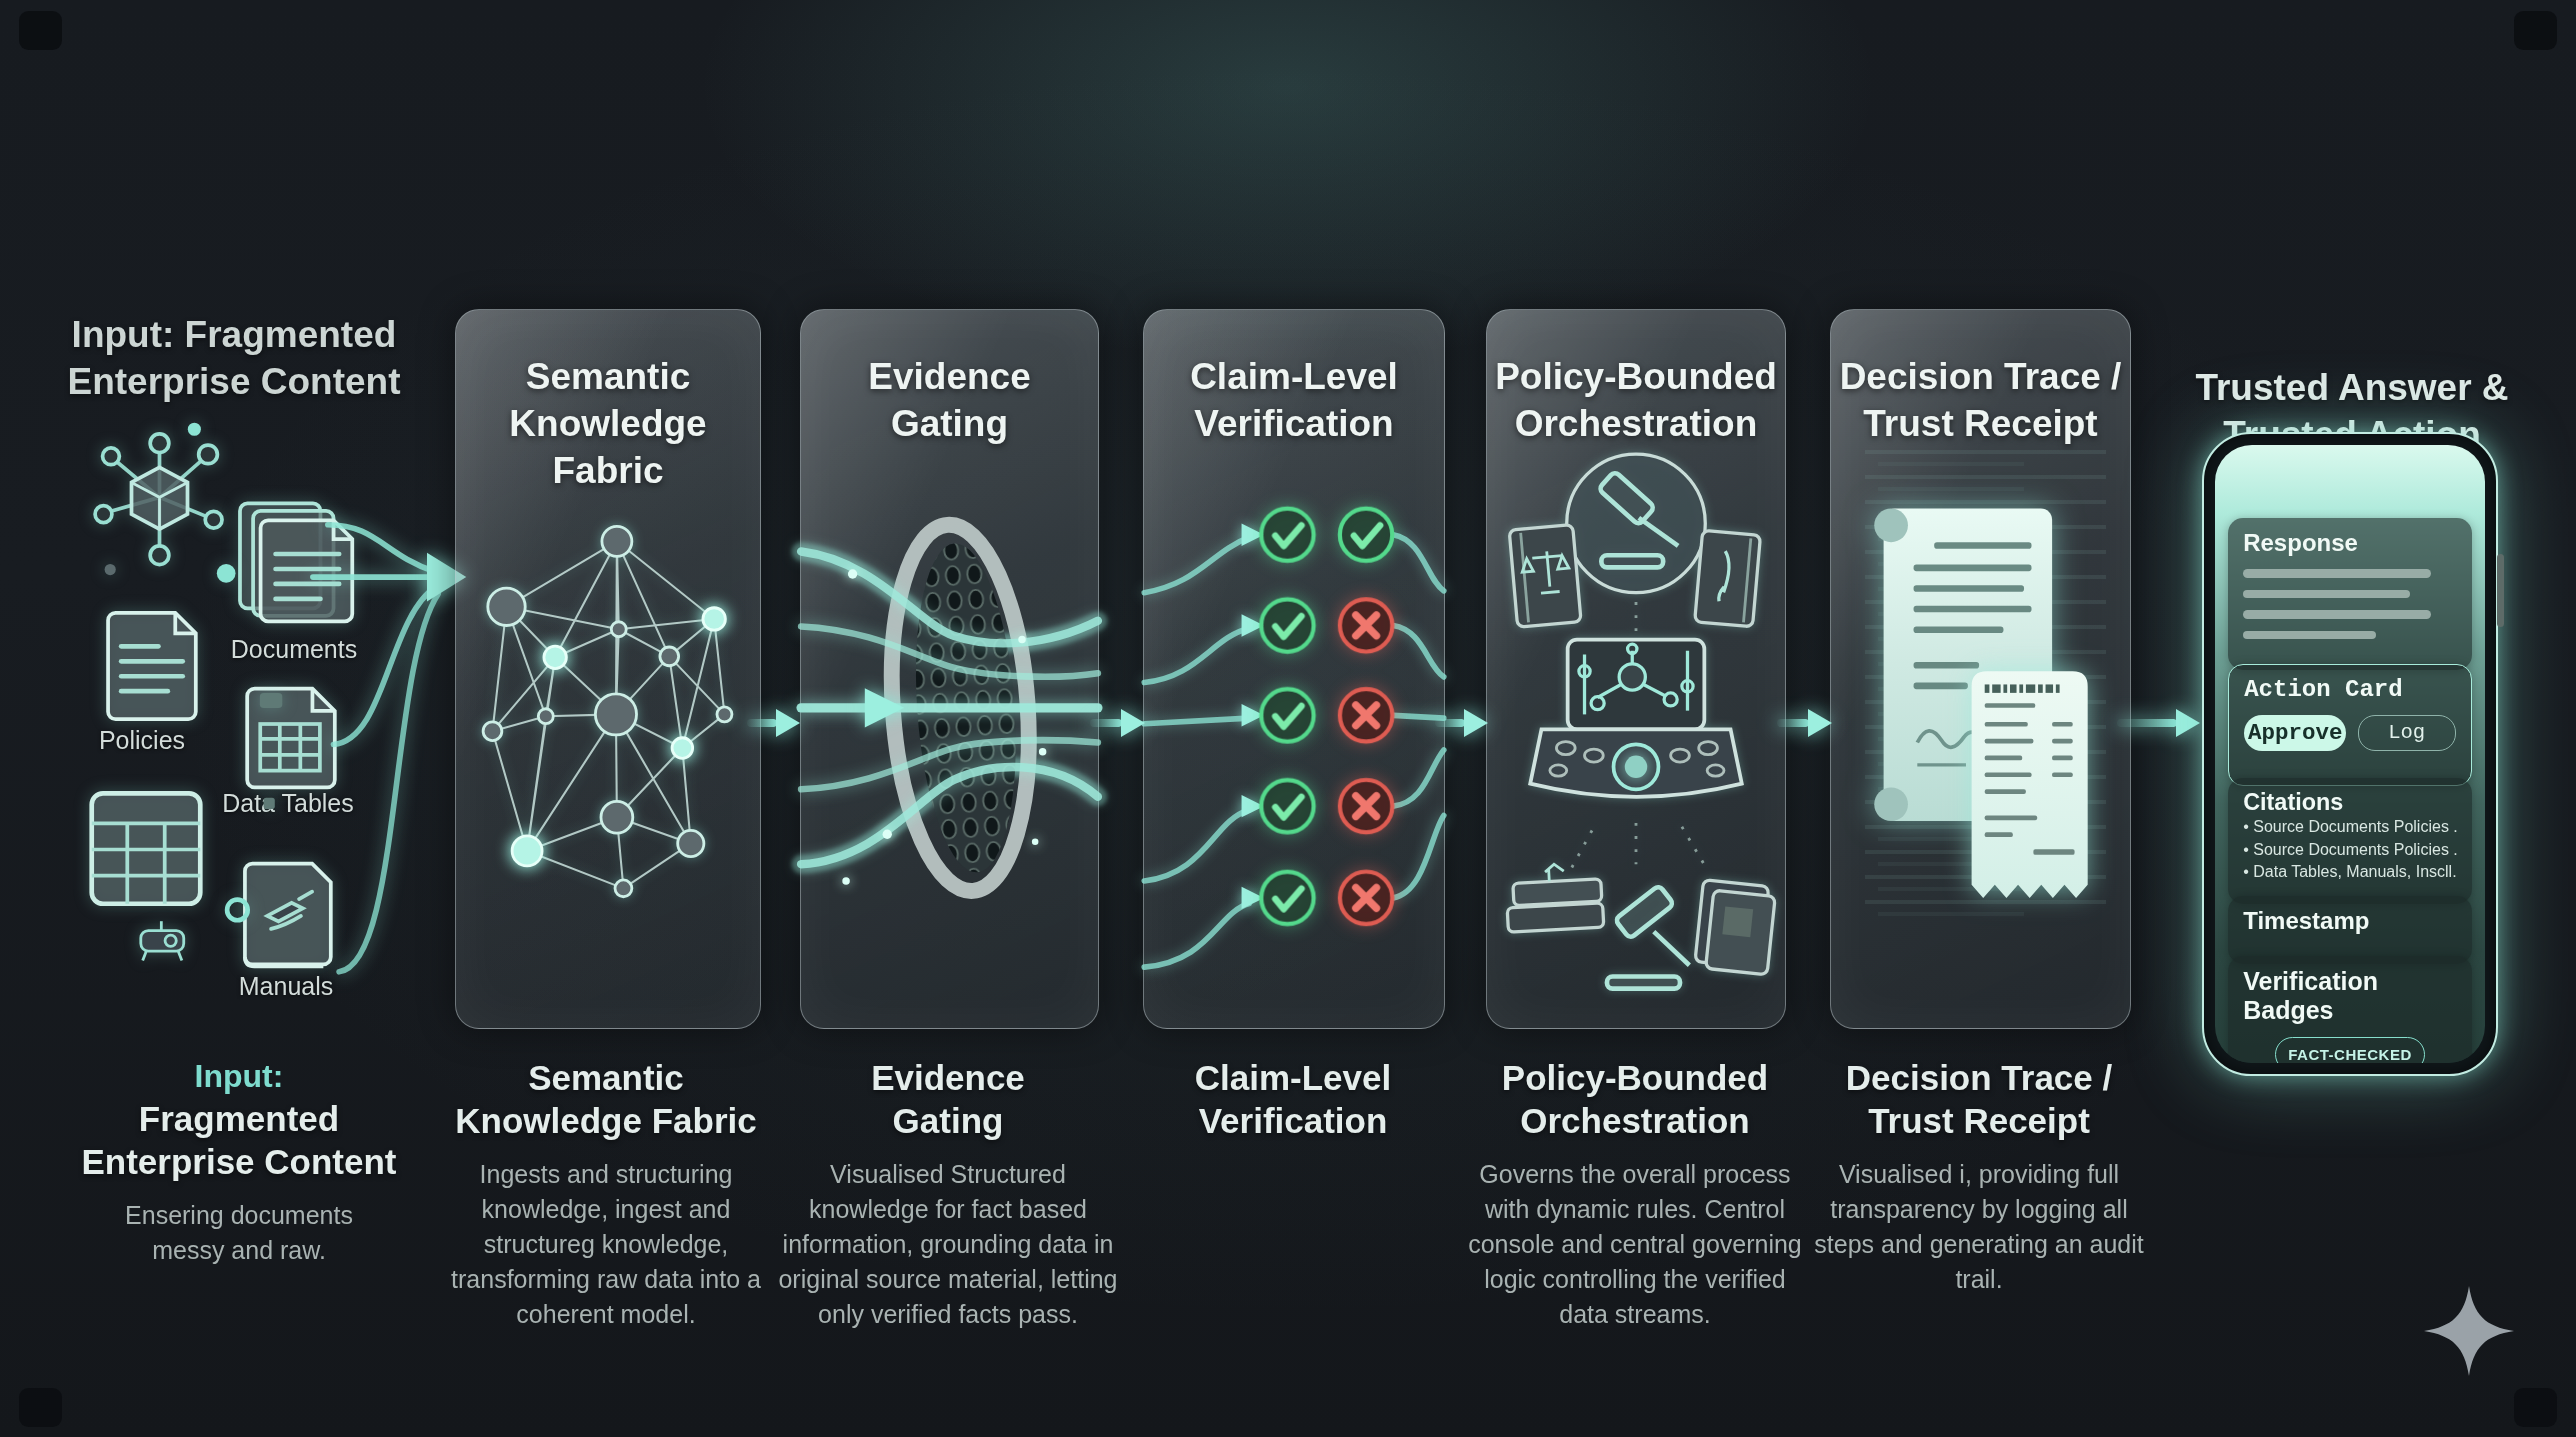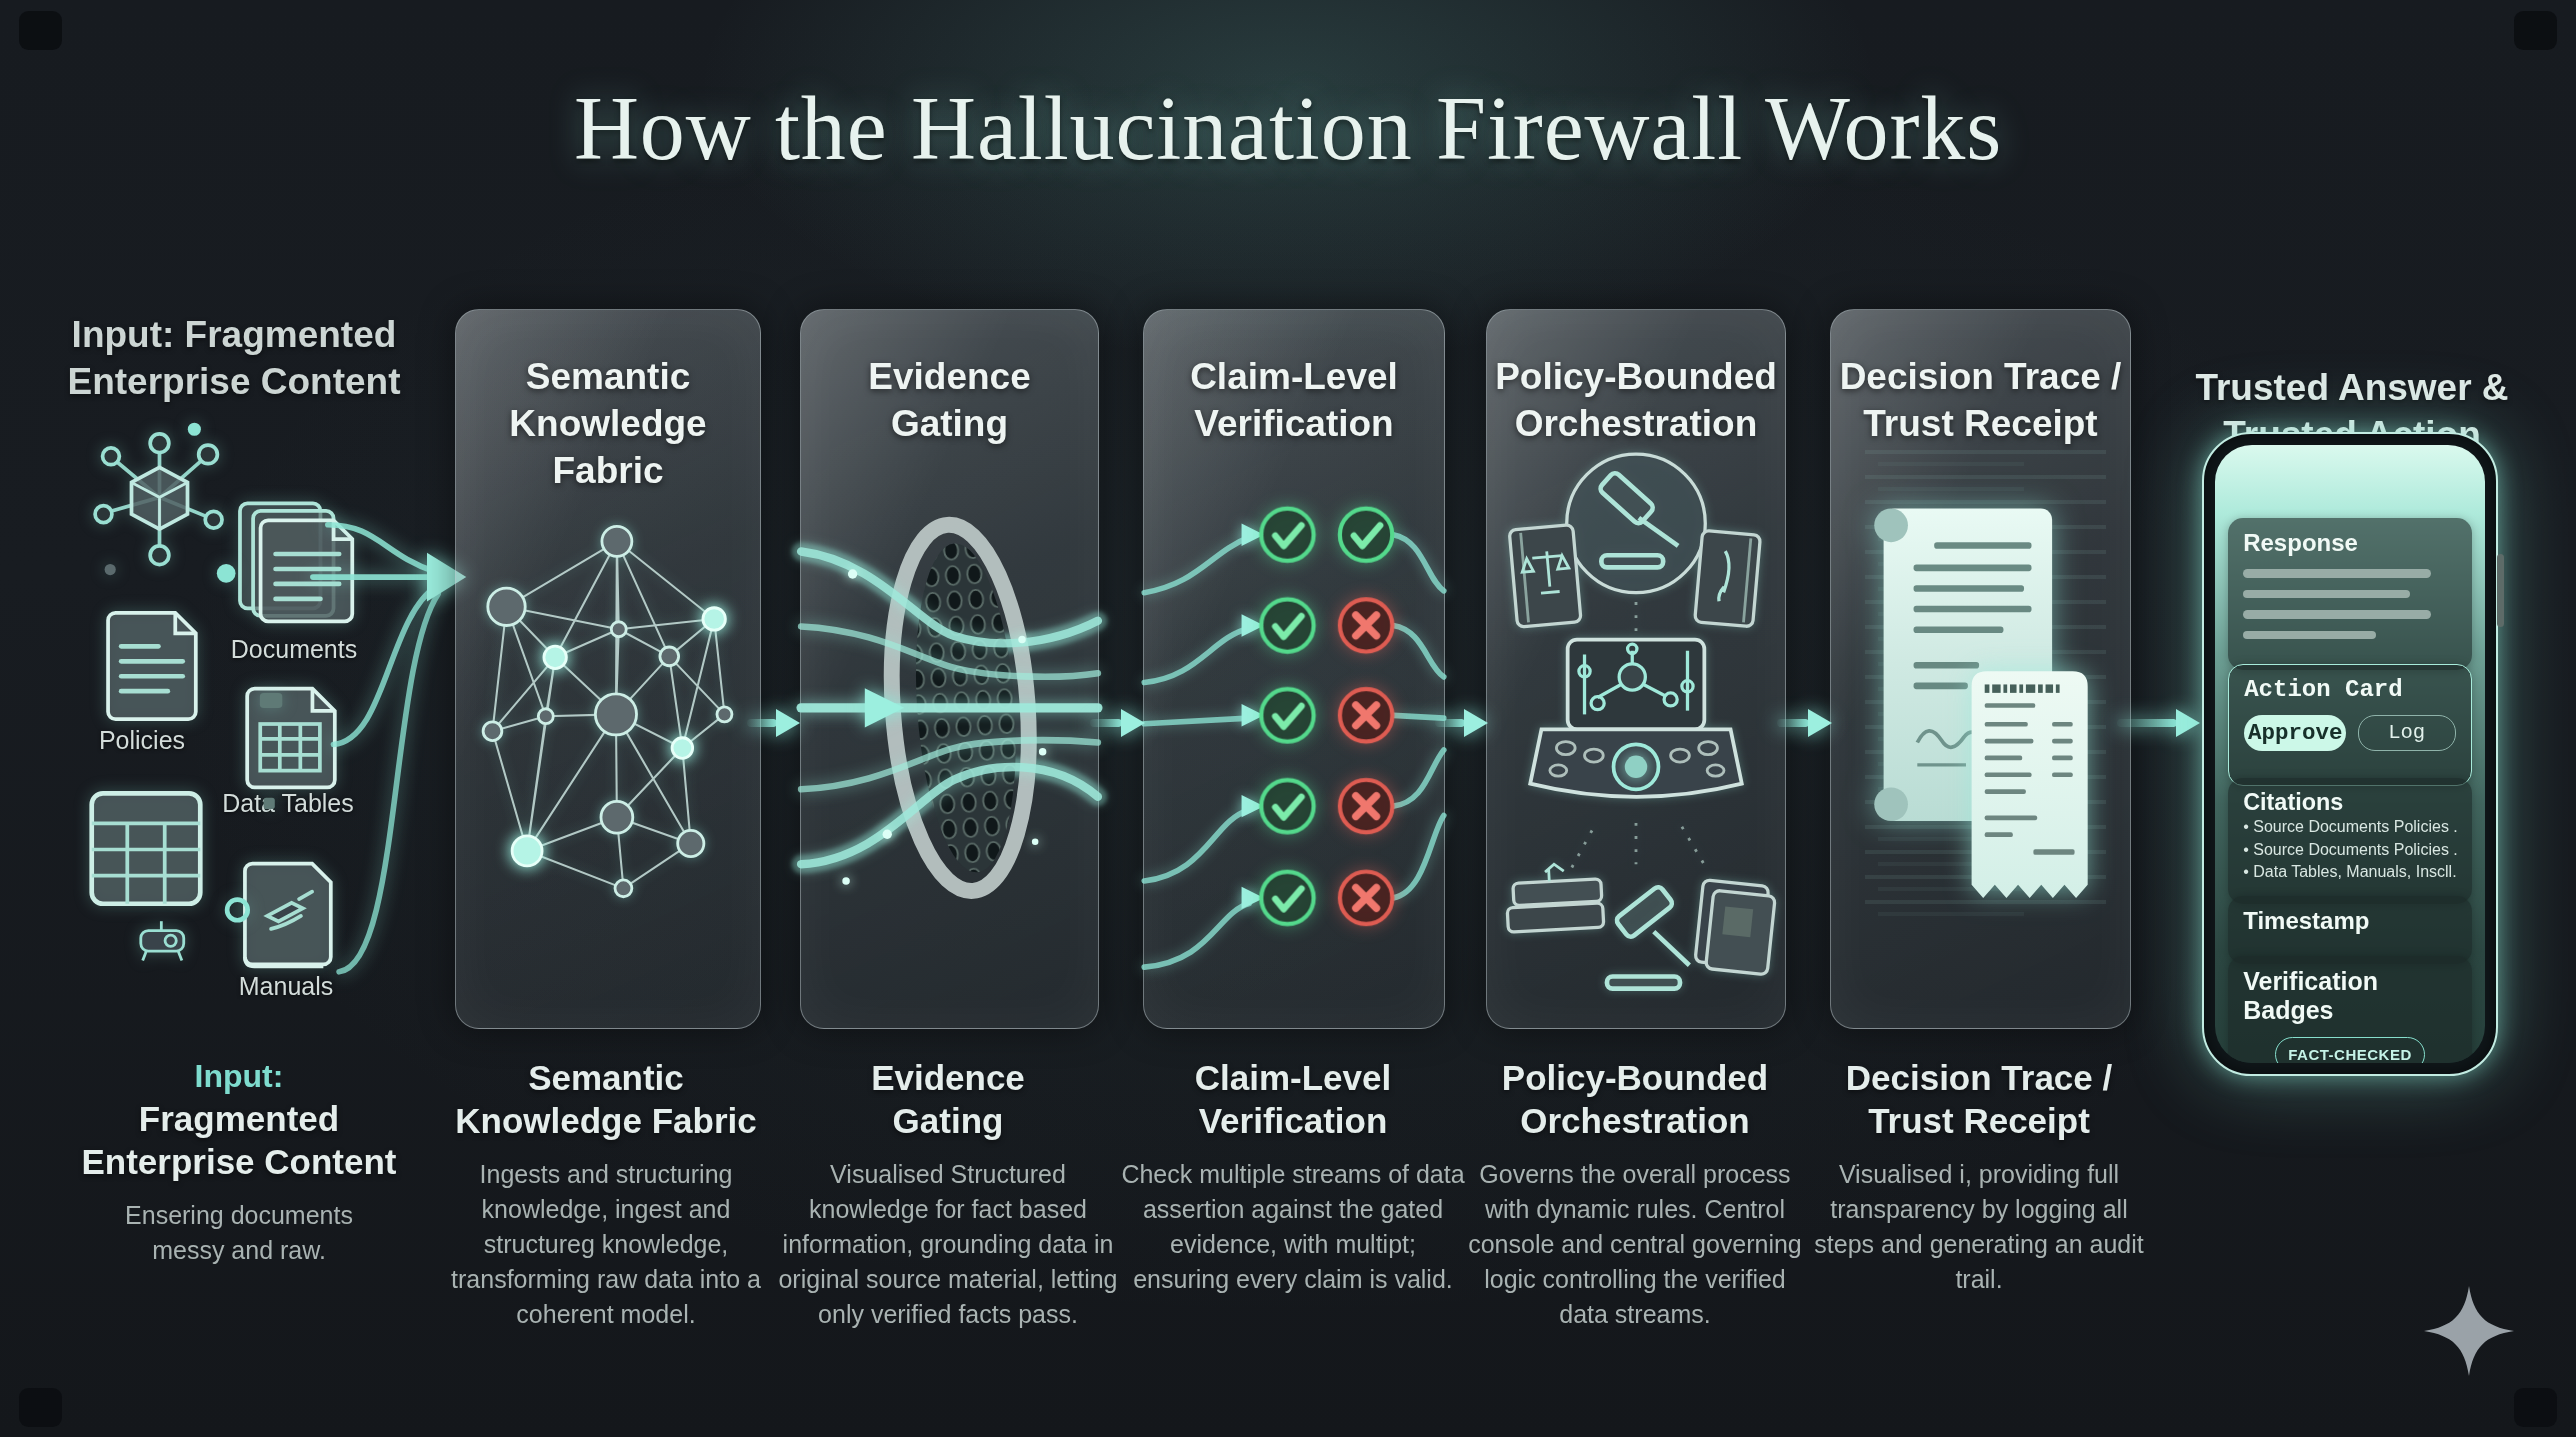--- a/index.html
+++ b/index.html
@@ -82,21 +82,20 @@
 </head>
 <body>
 
 <div class="canvas">
 
   <div class="corner" style="left:19px;top:11.2px;"></div>
   <div class="corner" style="right:19px;top:11.2px;"></div>
   <div class="corner" style="left:19px;bottom:11.2px;"></div>
   <div class="corner" style="right:19px;bottom:11.2px;"></div>
 
-  <div class="title">How the Hallucination Firewall Works</div>
 
   <div class="input-header">
     <div>Input: Fragmented</div>
     <div>Enterprise Content</div>
   </div>
 
   <svg class="in-icon" style="left:94px;top:432px;" width="131" height="140" viewBox="0 0 140 150">
     <g stroke="#9adfd2" stroke-width="4" fill="none" opacity=".95">
       <line x1="70" y1="70" x2="22" y2="30"></line>
         <line x1="70" y1="70" x2="118" y2="28"></line>
@@ -513,21 +512,20 @@
         <div>Evidence</div>
         <div>Gating</div>
       </div>
     <div class="cap-desc">Visualised Structured knowledge for fact based information, grounding data in original source material, letting only verified facts pass.</div>
   </div>
   <div class="caption" style="left:1120px;">
     <div class="cap-title">
         <div>Claim-Level</div>
         <div>Verification</div>
       </div>
-    <div class="cap-desc">Check multiple streams of data assertion against the gated evidence, with multipt; ensuring every claim is valid.</div>
   </div>
   <div class="caption" style="left:1462px;">
     <div class="cap-title">
         <div>Policy-Bounded</div>
         <div>Orchestration</div>
       </div>
     <div class="cap-desc">Governs the overall process with dynamic rules. Centrol console and central governing logic controlling the verified data streams.</div>
   </div>
   <div class="caption" style="left:1806px;">
     <div class="cap-title">

